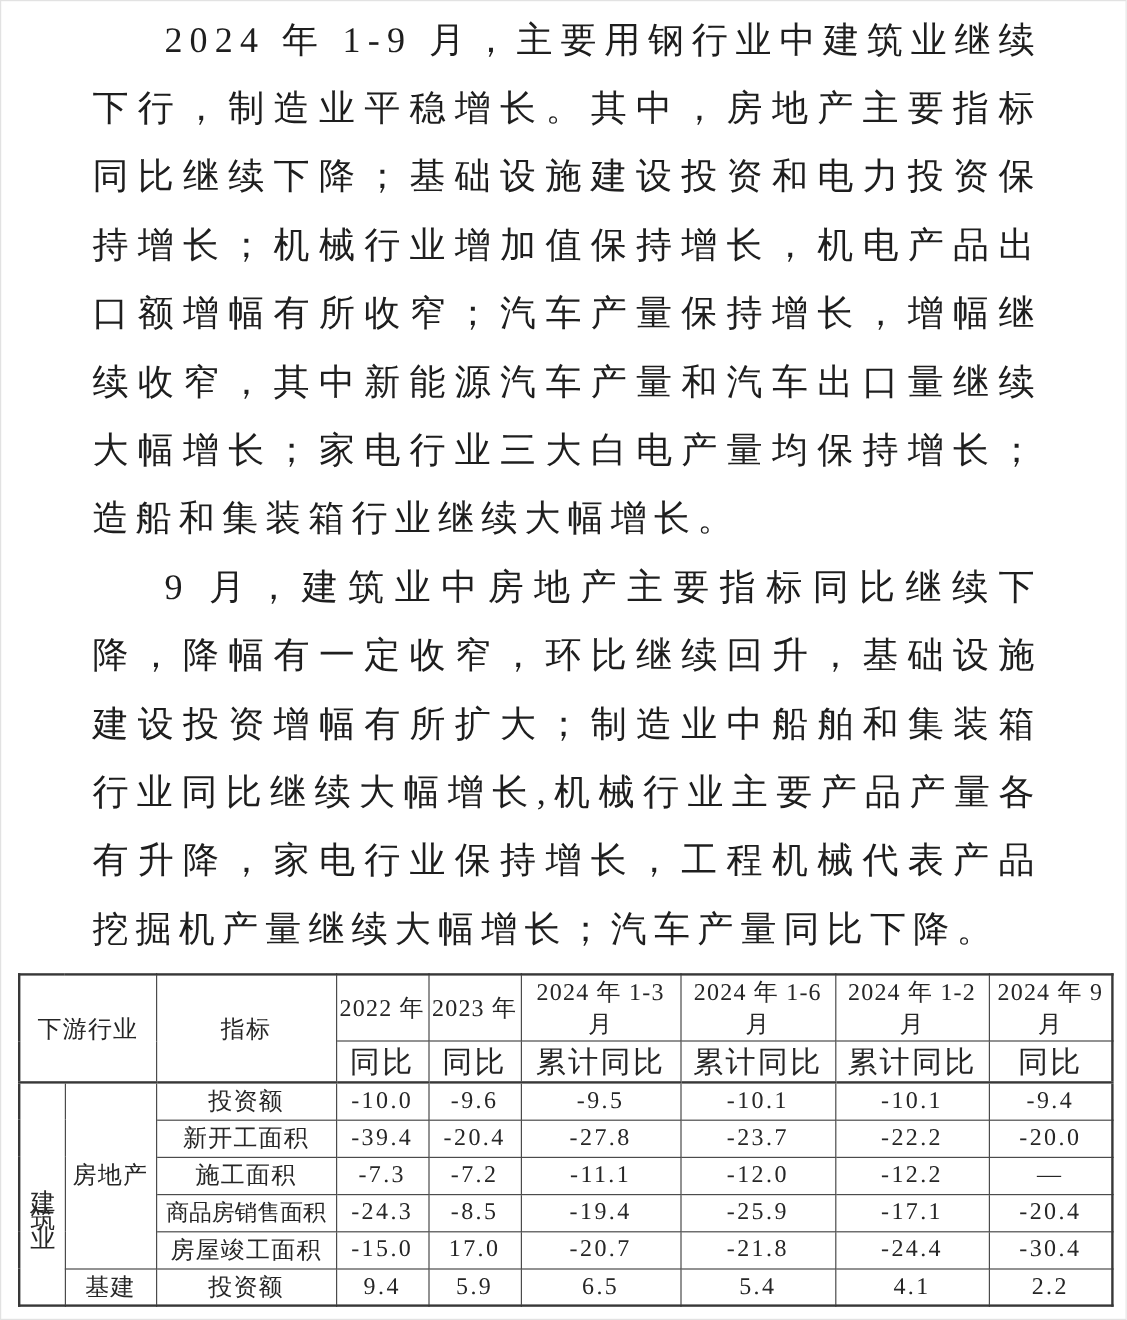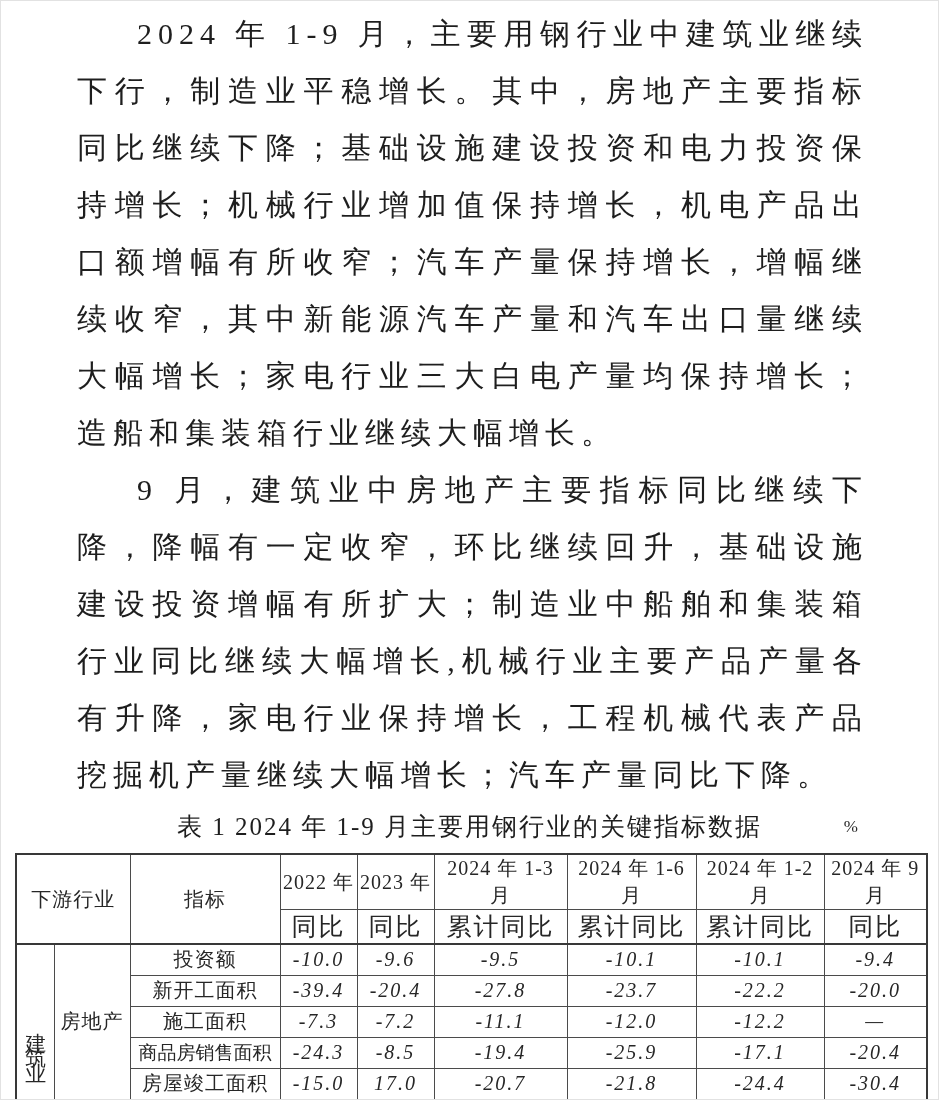--- a/index.html
+++ b/index.html
@@ -62,45 +62,41 @@
     color: #262626;
     padding: 0;
     overflow: hidden;
   }
   .data-table thead tr.hdr-top th { height: 36px; font-size: 20px; letter-spacing: 1px; }
   .data-table thead tr.hdr-sub th { height: 29px; font-size: 25px; letter-spacing: 2px; }
   .data-table tbody td { height: 31px; font-size: 20px; }
   .data-table tbody tr.body-first td { border-top: 2px solid #383838; }
   td.cell-label { letter-spacing: 1px; }
   td.cell-label.tight { letter-spacing: 0; font-size: 19px; text-align: center; }
-  td.cell-num { letter-spacing: 2px; font-style: italic; }
+  td.cell-num { letter-spacing: 2px; }
   td.cell-vert .v {
     writing-mode: vertical-lr;
     text-orientation: upright;
     letter-spacing: 15px;
     line-height: 1;
     display: inline-block;
     font-size: 21px;
     padding-top: 8px;
   }
 </style>
 </head>
 <body>
 
 <div class="page">
 
   <div class="text-block">
     <p class="para">2024 年 1-9 月，主要用钢行业中建筑业继续下行，制造业平稳增长。其中，房地产主要指标同比继续下降；基础设施建设投资和电力投资保持增长；机械行业增加值保持增长，机电产品出口额增幅有所收窄；汽车产量保持增长，增幅继续收窄，其中新能源汽车产量和汽车出口量继续大幅增长；家电行业三大白电产量均保持增长；造船和集装箱行业继续大幅增长。</p>
     <p class="para">9 月，建筑业中房地产主要指标同比继续下降，降幅有一定收窄，环比继续回升，基础设施建设投资增幅有所扩大；制造业中船舶和集装箱行业同比继续大幅增长,机械行业主要产品产量各有升降，家电行业保持增长，工程机械代表产品挖掘机产量继续大幅增长；汽车产量同比下降。</p>
   </div>
 
-  <div class="caption-row">
-    <div class="table-caption">表 1  2024 年 1-9 月主要用钢行业的关键指标数据</div>
-    <div class="table-unit">%</div>
-  </div>
 
   <table class="data-table">
     <colgroup>
       <col style="width:38px">
       <col style="width:76px">
       <col style="width:150px">
       <col style="width:77px">
       <col style="width:77px">
       <col style="width:133px">
       <col style="width:129px">

